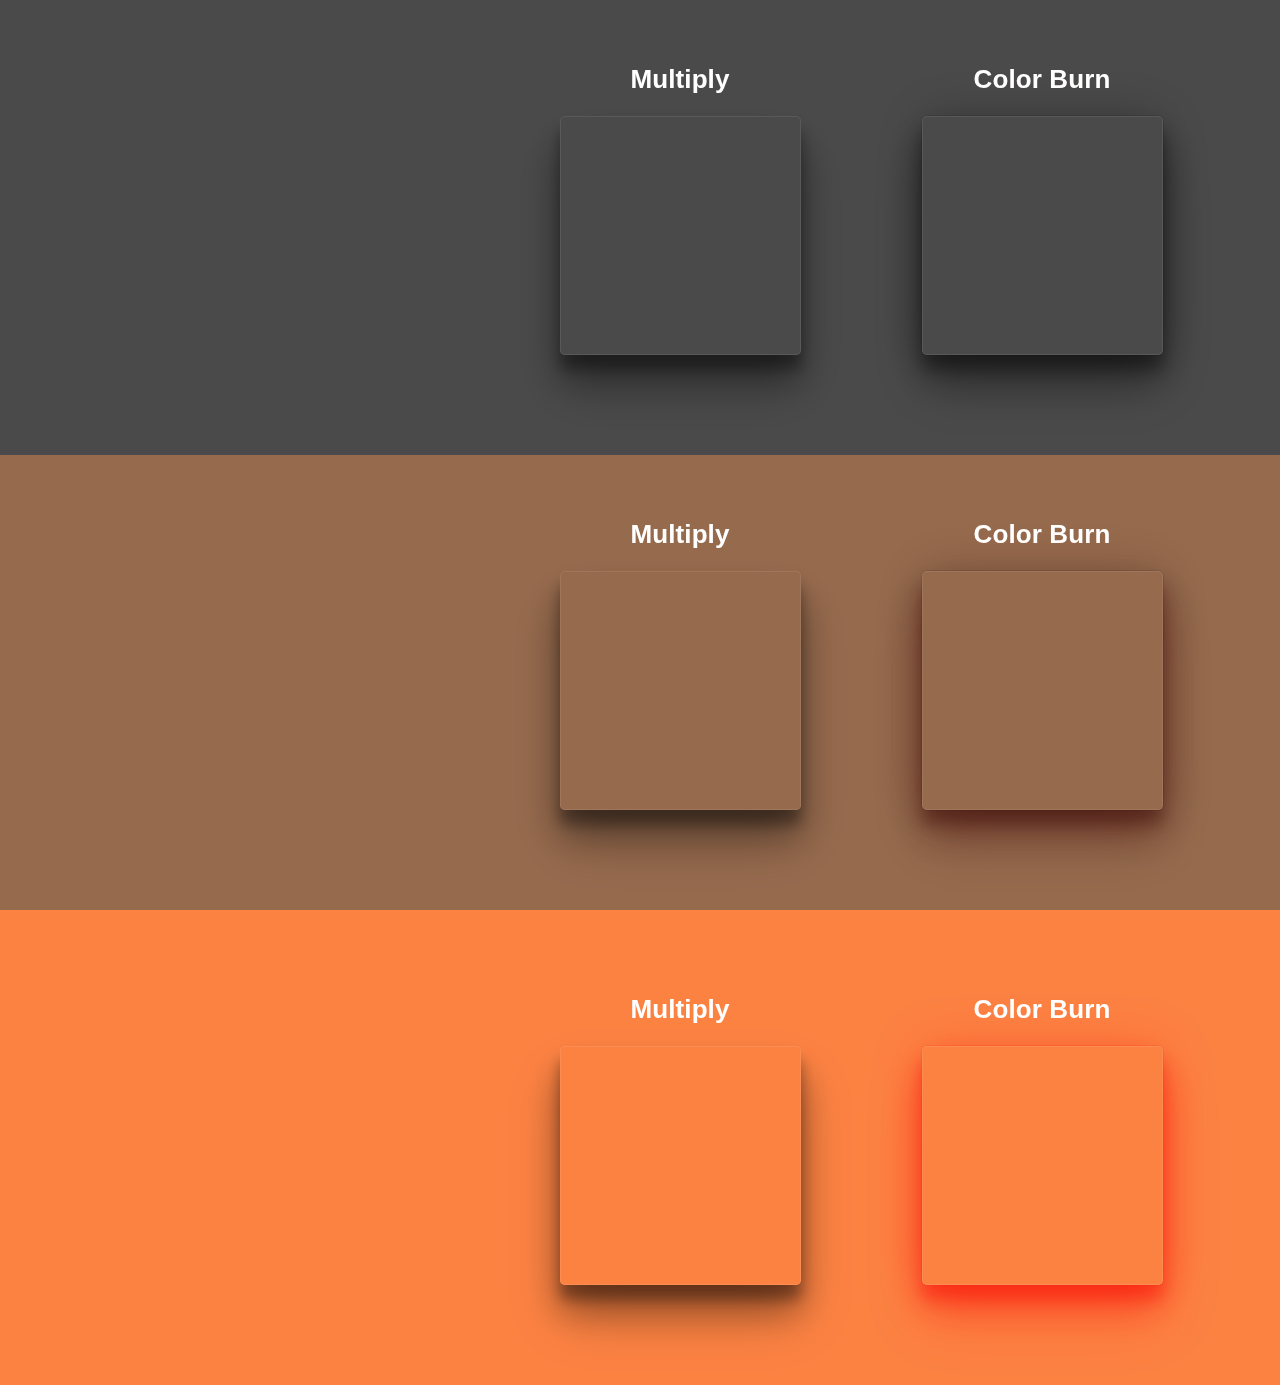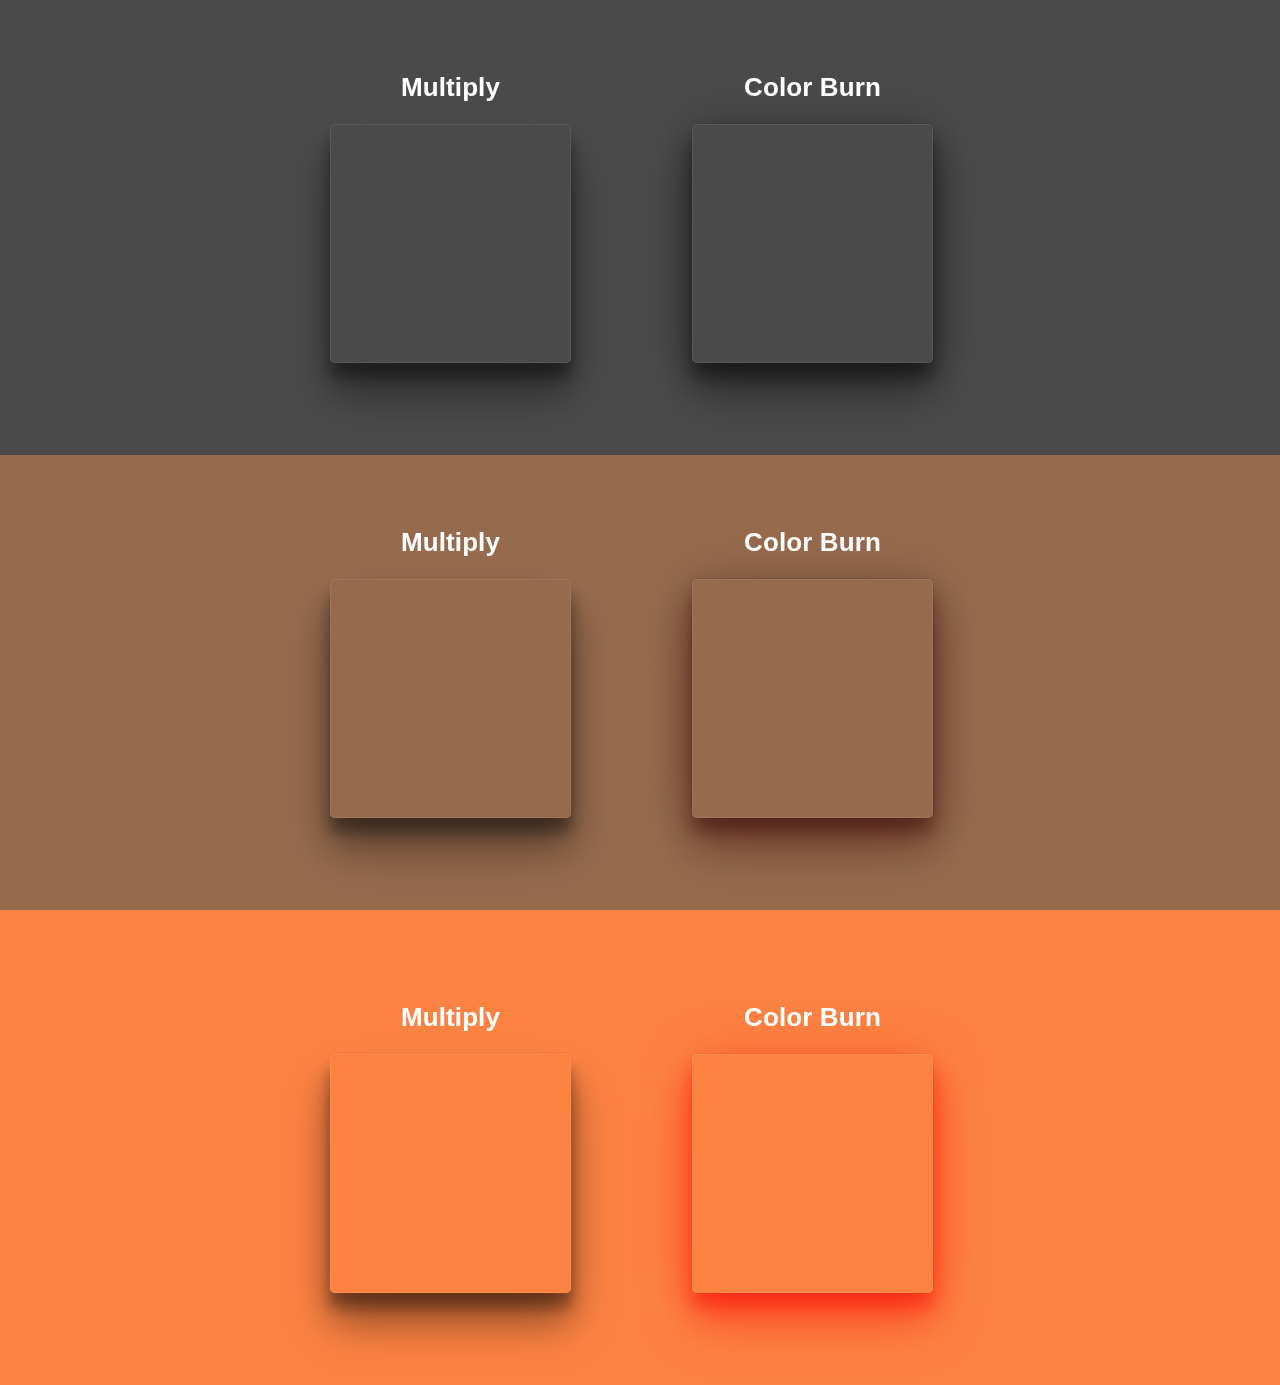--- a/index.html
+++ b/index.html
@@ -28,25 +28,25 @@
   }
 
   .section--dark  { height: 455px; background: #4b4a4b; }
   .section--brown { height: 455px; background: #966a4d; }
   .section--orange{ height: 475px; background: #fc8242; }
 
   
   .row {
     position: absolute;
     left: 0;
-    top: 16px;
+    top: 8px;
     width: 1163px;
     height: 100%;
     display: flex;
-    justify-content: center;
+    justify-content: flex-end;
     align-items: flex-start;
     gap: 120px;
     padding-left: 100px;
   }
 
   .demo {
     width: 242px;
     display: flex;
     flex-direction: column;
     align-items: center;

